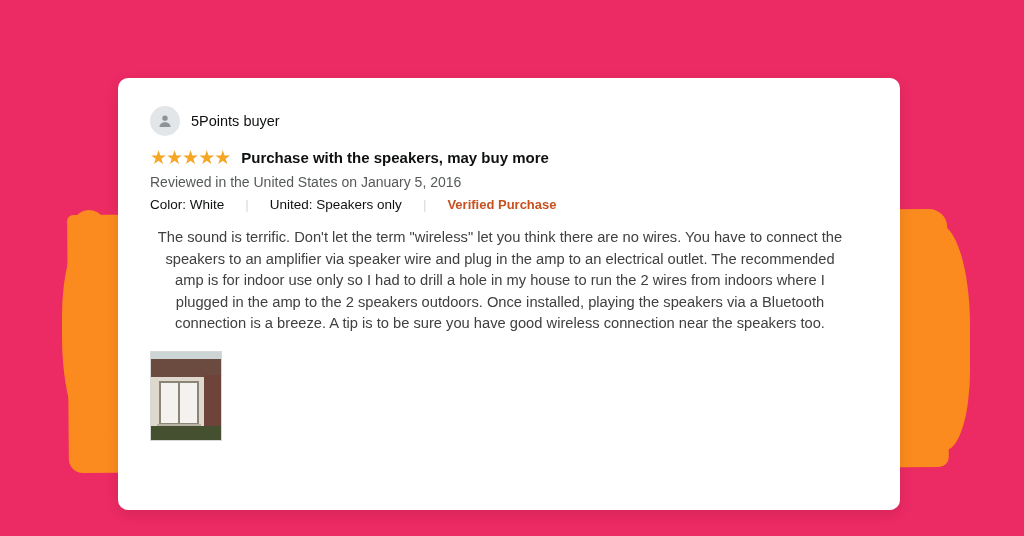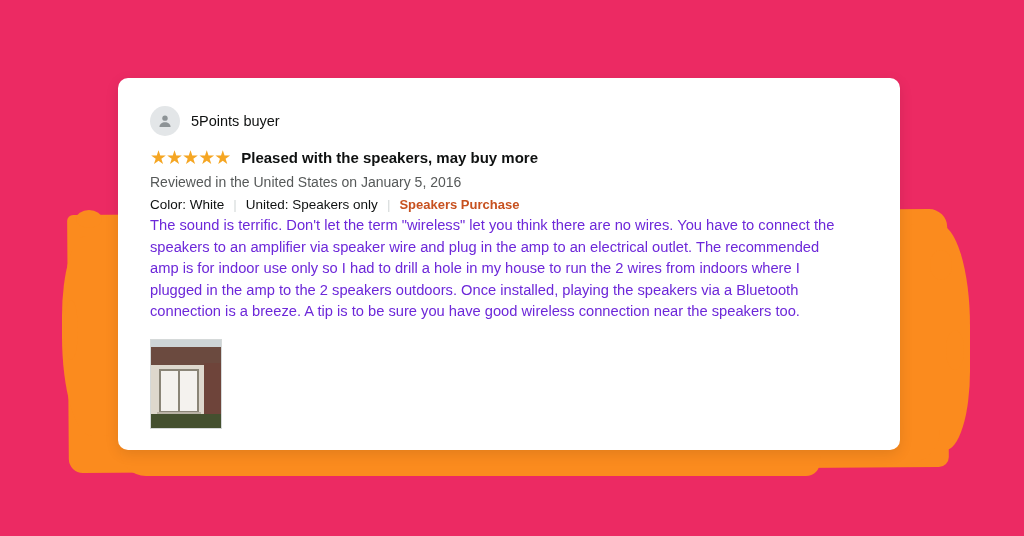--- a/index.html
+++ b/index.html
@@ -66,21 +66,21 @@
     background: #fb8b1e;
     border-radius: 50%;
   }
 
   
   .card {
     position: absolute;
     left: 118px;
     top: 78px;
     width: 782px;
-    height: 372px;
+    height: 432px;
     background: #ffffff;
     border-radius: 10px;
     box-shadow: 0 4px 14px rgba(0,0,0,0.10);
     padding: 28px 34px 0 32px;
     box-sizing: border-box;
   }
 
   .reviewer-row {
     display: flex;
     align-items: center;
@@ -129,40 +129,41 @@
     font-size: 14px;
     color: #565959;
     margin-bottom: 7px;
   }
 
   .meta-row {
     display: flex;
     align-items: center;
     font-size: 13.5px;
     color: #0f1111;
-    margin-bottom: 3px;
-    gap: 0;
+    margin-bottom: 15px;
+    gap: 12px;
   }
   .meta-item { white-space: nowrap; }
   .meta-sep {
     color: #d5d9d9;
     padding: 0 9px;
   }
   .verified {
     color: #c7511f;
     font-weight: bold;
     font-size: 13px;
   }
 
   .review-body {
     font-size: 14.7px;
     line-height: 1.47;
-    color: #6d28d9;
+    color: #404040;
     max-width: 700px;
     margin-bottom: 16px;
+    text-align: center;
   }
 
   
   .photo {
     width: 72px;
     height: 90px;
     border: 1px solid #d5d9d9;
     background: #5f6d52;
     position: relative;
     overflow: hidden;
@@ -206,31 +207,31 @@
   </div>
 
   <div class="title-row">
     <span class="stars">
       <span class="star">★</span>
       <span class="star">★</span>
       <span class="star">★</span>
       <span class="star">★</span>
       <span class="star">★</span>
     </span>
-    <span class="review-title">Pleased with the speakers, may buy more</span>
+    <span class="review-title">Purchase with the speakers, may buy more</span>
   </div>
 
   <div class="review-date">Reviewed in the United States on January 5, 2016</div>
 
   <div class="meta-row">
     <span class="meta-item">Color: White</span>
     <span class="meta-sep">|</span>
     <span class="meta-item">United: Speakers only</span>
     <span class="meta-sep">|</span>
-    <span class="verified">Speakers Purchase</span>
+    <span class="verified">Verified Purchase</span>
   </div>
 
   <div class="review-body">The sound is terrific. Don't let the term "wireless" let you think there are no wires. You have to connect the speakers to an amplifier via speaker wire and plug in the amp to an electrical outlet. The recommended amp is for indoor use only so I had to drill a hole in my house to run the 2 wires from indoors where I plugged in the amp to the 2 speakers outdoors. Once installed, playing the speakers via a Bluetooth connection is a breeze. A tip is to be sure you have good wireless connection near the speakers too.</div>
 
   <div class="photo">
     <div class="ph-sky"></div>
     <div class="ph-roof"></div>
     <div class="ph-wall"></div>
     <div class="ph-brick"></div>
     <div class="ph-door"></div>

